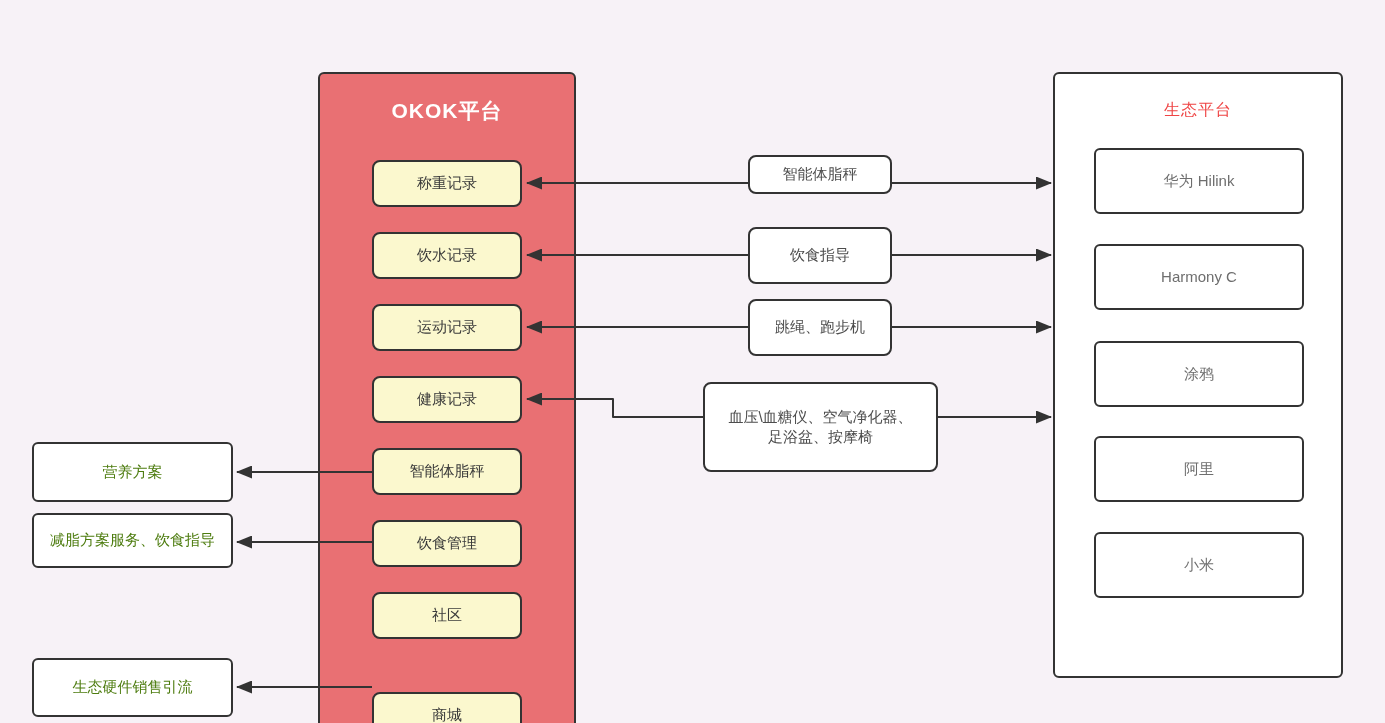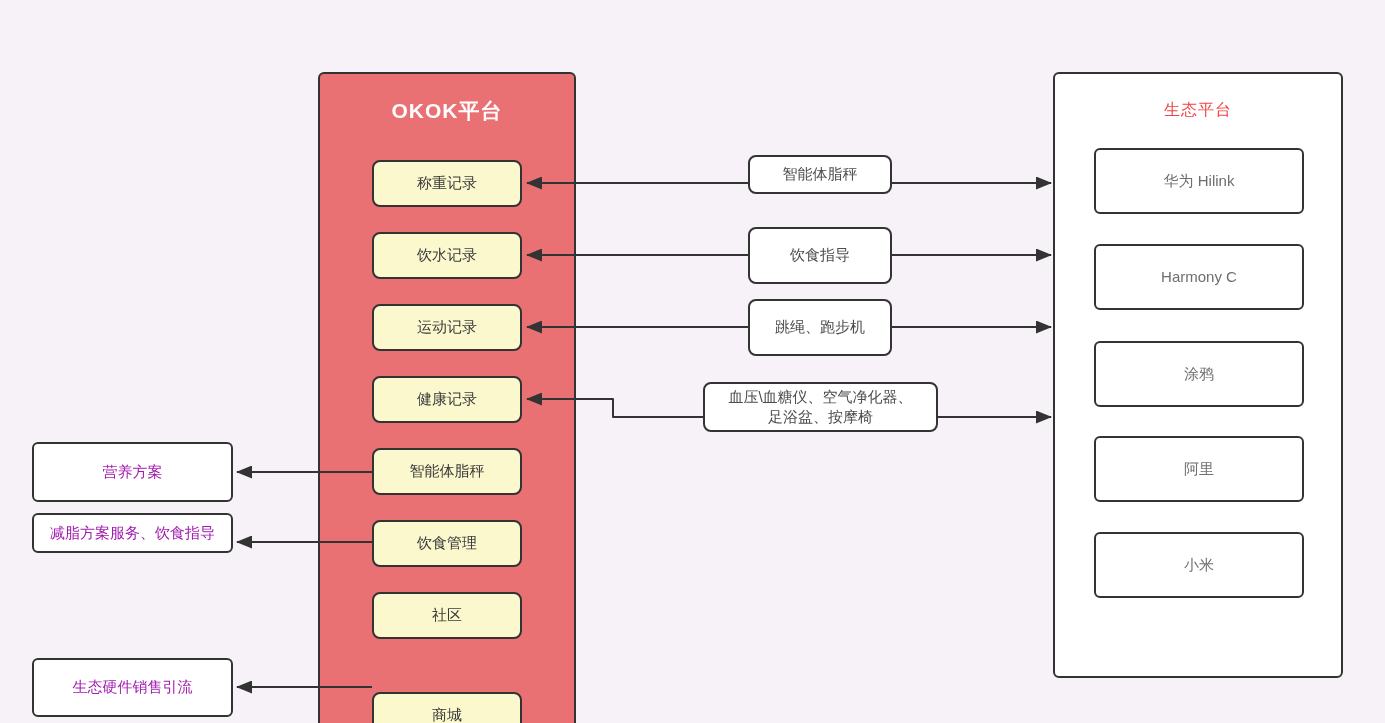--- a/index.html
+++ b/index.html
@@ -68,21 +68,21 @@
   }
   .node-eco {
     left: 1094px; width: 210px; height: 66px;
     background: #FFFFFF;
     color: #6E6E6E;
     border-radius: 6px;
   }
   .node-output {
     left: 32px; width: 201px;
     background: #FFFFFF;
-    color: #a21caf;
+    color: #4d7c0f;
     border-radius: 6px;
   }
 
   svg.connector-layer {
     position: absolute;
     inset: 0;
     z-index: 10;
     pointer-events: none;
   }
   svg.connector-layer polyline {
@@ -116,25 +116,25 @@
 
   <div class="node node-eco" style="top:116px">华为 Hilink</div>
   <div class="node node-eco" style="top:212px">Harmony C</div>
   <div class="node node-eco" style="top:309px">涂鸦</div>
   <div class="node node-eco" style="top:404px">阿里</div>
   <div class="node node-eco" style="top:500px">小米</div>
 
   <div class="node node-device" style="left:748px;top:123px;width:144px;height:39px">智能体脂秤</div>
   <div class="node node-device" style="left:748px;top:195px;width:144px;height:57px">饮食指导</div>
   <div class="node node-device" style="left:748px;top:267px;width:144px;height:57px">跳绳、跑步机</div>
-  <div class="node node-device" style="left:703px;top:350px;width:235px;height:50px">血压\血糖仪、空气净化器、
+  <div class="node node-device" style="left:703px;top:350px;width:235px;height:90px">血压\血糖仪、空气净化器、
 足浴盆、按摩椅</div>
 
   <div class="node node-output" style="top:410px;height:60px">营养方案</div>
-  <div class="node node-output" style="top:481px;height:40px">减脂方案服务、饮食指导</div>
+  <div class="node node-output" style="top:481px;height:55px">减脂方案服务、饮食指导</div>
   <div class="node node-output" style="top:626px;height:59px">生态硬件销售引流</div>
 
   <svg class="connector-layer" width="1385" height="723" viewBox="0 0 1385 723">
     <defs>
       <marker id="arrowhead" markerUnits="userSpaceOnUse" markerWidth="16" markerHeight="13" viewBox="0 0 16 13" refX="15" refY="6.5" orient="auto">
         <path d="M0,0 L16,6.5 L0,13 Z" fill="#333333"></path>
       </marker>
     </defs>
     <polyline points="748,151 527,151" marker-end="url(#arrowhead)"></polyline>
     <polyline points="892,151 1051,151" marker-end="url(#arrowhead)"></polyline>

